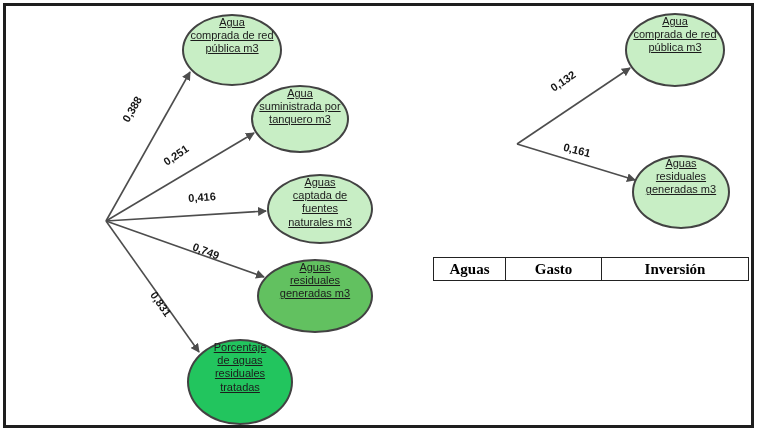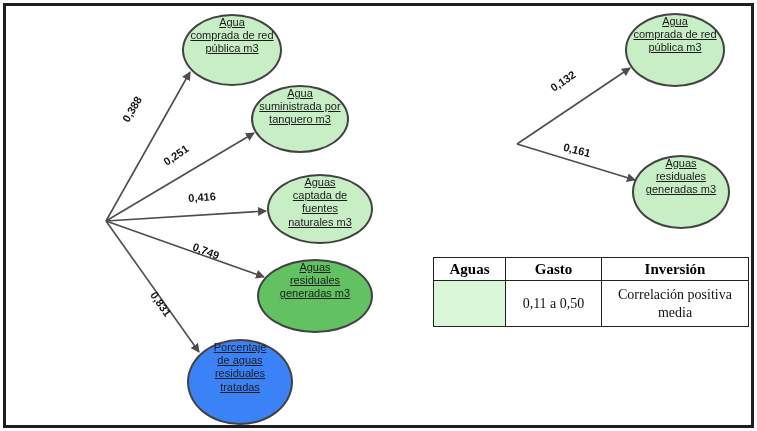--- a/index.html
+++ b/index.html
@@ -108,21 +108,21 @@
     <span class="node-label">Aguas
 captada de
 fuentes
 naturales m3</span>
   </div>
   <div class="node ellipse" style="left: 257px; top: 259px; width: 116px; height: 74px; background-color: rgb(98, 193, 96);">
     <span class="node-label">Aguas
 residuales
 generadas m3</span>
   </div>
-  <div class="node ellipse" style="left: 187px; top: 339px; width: 106px; height: 86px; background-color: #3b82f6;">
+  <div class="node ellipse" style="left: 187px; top: 339px; width: 106px; height: 86px; background-color: #22c55e;">
     <span class="node-label">Porcentaje
 de aguas
 residuales
 tratadas</span>
   </div>
 
   <div class="node ellipse" style="left: 625px; top: 13px; width: 100px; height: 74px; background-color: rgb(200, 238, 197);">
     <span class="node-label">Agua
 comprada de red
 pública m3</span>
@@ -146,23 +146,17 @@
       <col style="width:72px">
       <col style="width:96px">
       <col style="width:147px">
     </colgroup>
     <tbody>
         <tr>
       <th>Aguas</th>
       <th>Gasto</th>
       <th>Inversión</th>
     </tr>
-    <tr class="lrow">
-      <td style="background-color: rgb(217, 246, 215);"></td>
-      <td class="range">0,11 a 0,50</td>
-      <td class="rel">Correlación positiva
-media</td>
-    </tr>
   </tbody>
     </table>
 
   <div class="frame"></div>
 </div>
 
 </body></html>

